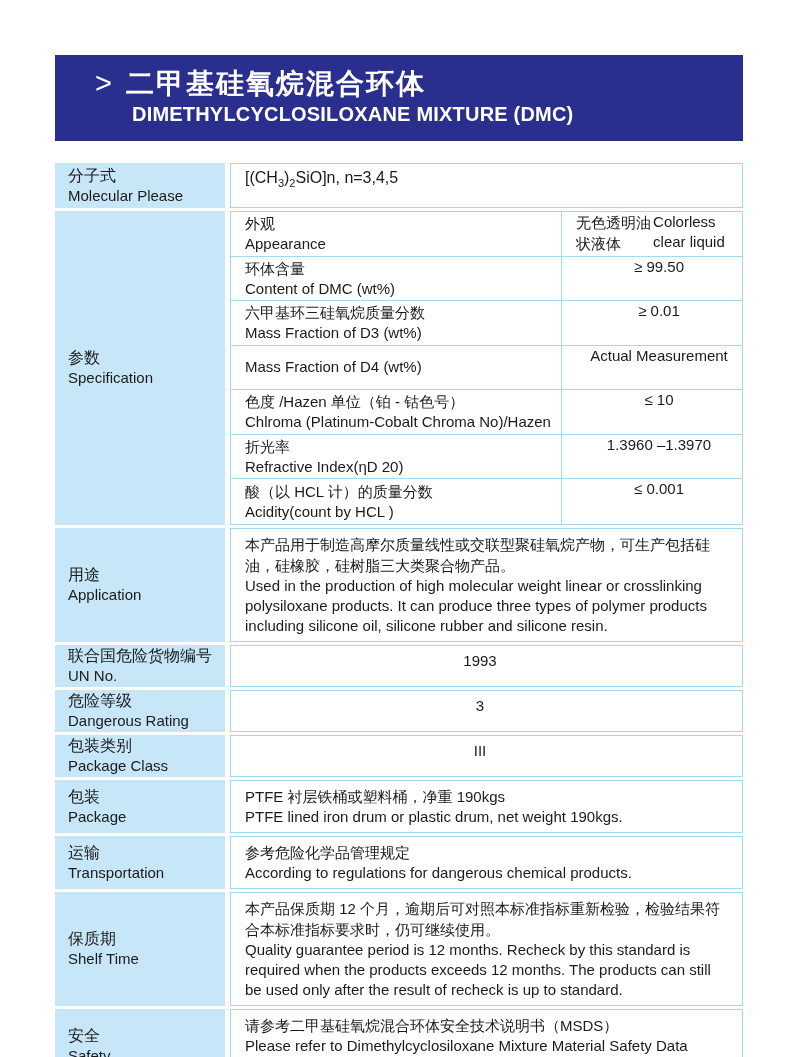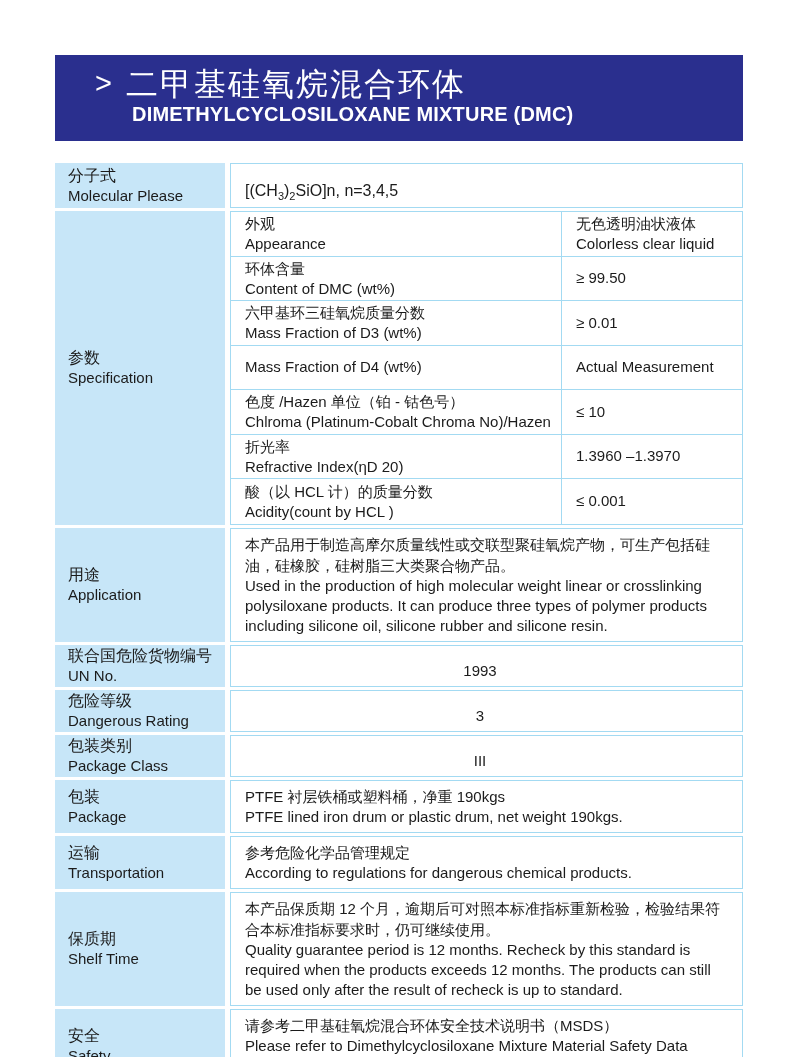--- a/index.html
+++ b/index.html
@@ -9,55 +9,55 @@
     font-family:"Liberation Sans","DejaVu Sans",sans-serif; color:#1b1b1b;
     overflow:hidden;
   }
   
   .banner {
     position:absolute; left:55px; top:55px; width:688px; height:86px;
     background:#2a2f8e; color:#ffffff; padding:13px 0 0 40px;
   }
   .banner-line1 { display:flex; align-items:center; gap:14px; }
   .chevron { font-size:29px; line-height:1; font-weight:400; margin-top:-2px; }
-  .title-zh { font-size:32px; font-weight:normal; letter-spacing:2px; line-height:32px; }
+  .title-zh { font-size:28px; font-weight:bold; letter-spacing:2px; line-height:32px; }
   .title-en { font-size:20px; font-weight:bold; margin:3px 12px 0 37px; letter-spacing:0.2px; }
   
   .spec-table {
     position:absolute; left:55px; top:163px; width:688px;
     display:flex; flex-direction:column; gap:3px;
   }
   .trow { display:flex; gap:5px; }
   .lcell {
     flex:0 0 170px; background:#c7e6f8;
     display:flex; flex-direction:column; justify-content:center;
     padding-left:13px;
   }
   .lcell .zh { font-size:16px; line-height:21px; }
   .lcell .en { font-size:15px; line-height:20px; }
   .cbox { flex:1; border:1px solid #a3daf2; background:#ffffff; }
-  .pad { display:flex; flex-direction:column; justify-content:flex-end; padding:5px 14px; }
+  .pad { display:flex; flex-direction:column; justify-content:flex-start; padding:5px 14px; }
   .txt-zh { font-size:15px; line-height:21px; }
   .txt-en { font-size:15px; line-height:20px; }
   .center-val { align-items:center; padding-left:1px; }
   .h45 { min-height:45px; } .h42 { min-height:42px; } .h104 { min-height:104px; }
   .h102 { min-height:102px; } .h47 { min-height:45px; }
   .formula { font-size:16px; }
   .formula sub { font-size:11px; }
   
   .spec-box { display:flex; flex-direction:column; padding:0; }
   .srow { display:flex; height:44.5px; border-bottom:1px solid #a3daf2; }
   .srow:last-child { border-bottom:none; }
   .sname {
     flex:1; display:flex; flex-direction:column; justify-content:center;
     padding-left:14px;
   }
   .sval {
     flex:0 0 181px; border-left:1px solid #a3daf2;
-    display:flex; flex-direction:column; justify-content:center;
+    display:flex; flex-direction:row; justify-content:center;
     padding-left:14px; font-size:15px; line-height:20px;
   }
 </style>
 </head>
 <body>
 
 <div class="page">
 
   <header class="banner">
     <div class="banner-line1">

